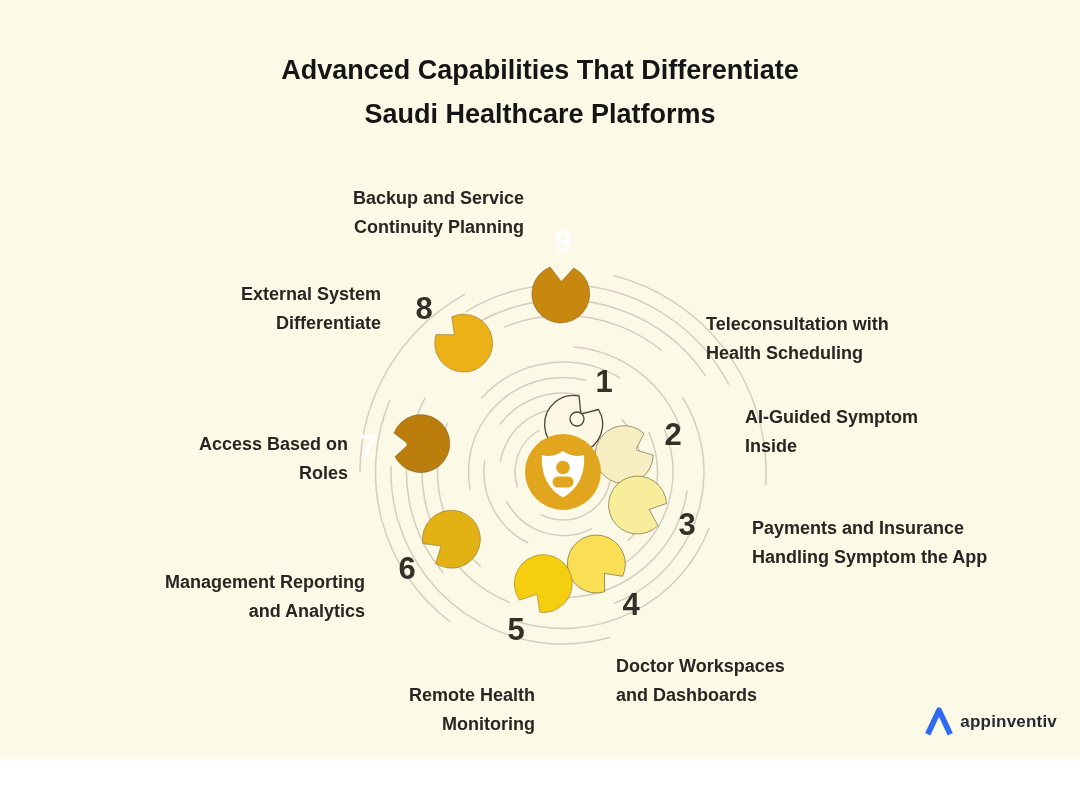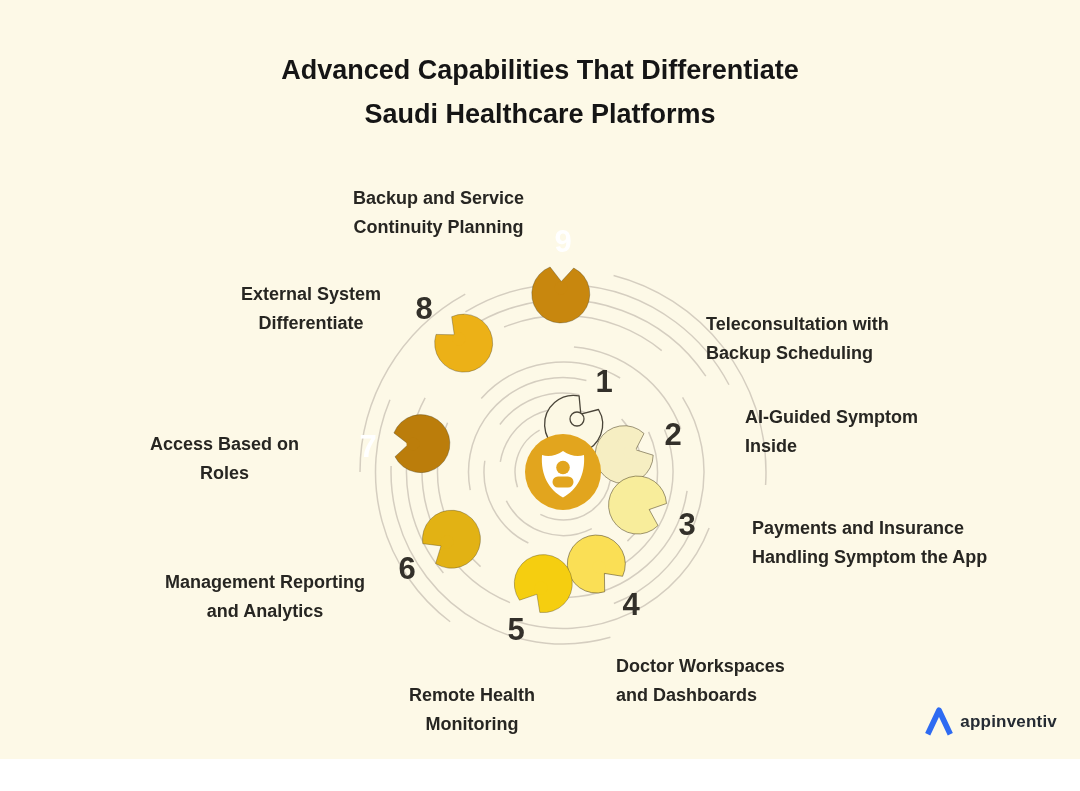--- a/index.html
+++ b/index.html
@@ -17,28 +17,28 @@
     color:#151515;
     white-space:pre-line;
   }
   #diagram-svg{position:absolute;left:0;top:0;}
   .lbl{
     position:absolute;
     font-size:18px;font-weight:bold;line-height:29px;
     color:#272622;
     white-space:pre-line;
   }
-  .lbl.right{text-align:center;}
+  .lbl.right{text-align:right;}
   .l1{left:706px;top:310px;}
   .l2{left:745px;top:403px;}
   .l3{left:752px;top:514px;}
   .l4{left:616px;top:652px;}
   .l5{right:545px;top:681px;}
   .l6{right:715px;top:568px;}
-  .l7{right:781px;top:430px;}
+  .l7{right:732px;top:430px;}
   .l8{right:699px;top:280px;}
   .l9{right:556px;top:184px;}
   .num{
     position:absolute;
     transform:translate(-50%,-50%);
     font-size:31px;font-weight:bold;
     color:#33302a;
   }
   .n1{left:604px;top:382px;}
   .n2{left:673px;top:435px;}
@@ -101,21 +101,21 @@
       <circle cx="561" cy="288" r="6.5" fill="#c8870e"></circle>
       <g transform="translate(563 472)">
         <circle cx="0" cy="0" r="38" fill="#e2a51e"></circle>
         <path d="M0,-21 C7,-16 15,-15 21,-17 C22.5,3 14,18 0,25.5 C-14,18 -22.5,3 -21,-17 C-15,-15 -7,-16 0,-21 Z" fill="#ffffff"></path>
         <circle cx="0" cy="-4.5" r="6.8" fill="#e2a51e"></circle>
         <rect x="-10.5" y="4.5" width="21" height="11" rx="5.5" fill="#e2a51e"></rect>
       </g>
     </svg>
 
   <div class="lbl l1">Teleconsultation with
-Backup Scheduling</div>
+Health Scheduling</div>
   <div class="lbl l2">AI-Guided Symptom
 Inside</div>
   <div class="lbl l3">Payments and Insurance
 Handling Symptom the App</div>
   <div class="lbl l4">Doctor Workspaces
 and Dashboards</div>
   <div class="lbl right l6">Management Reporting
 and Analytics</div>
   <div class="lbl right l5">Remote Health
 Monitoring</div>

